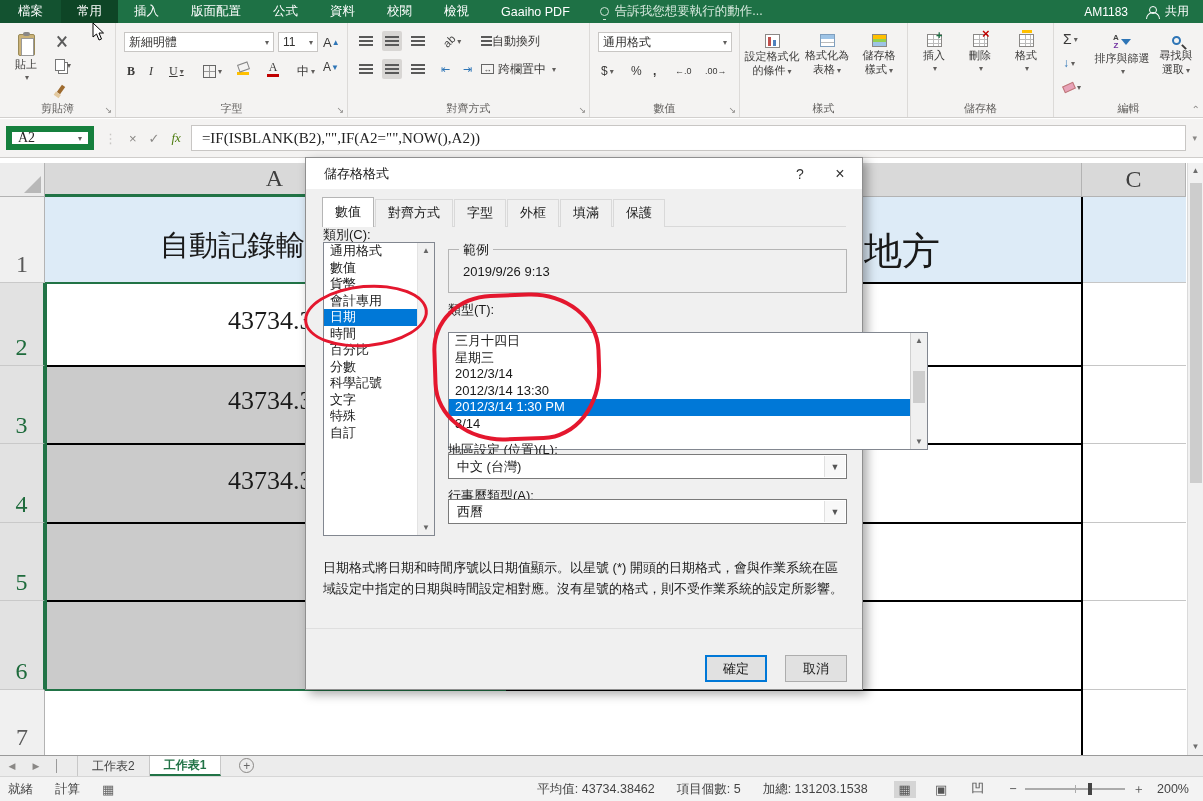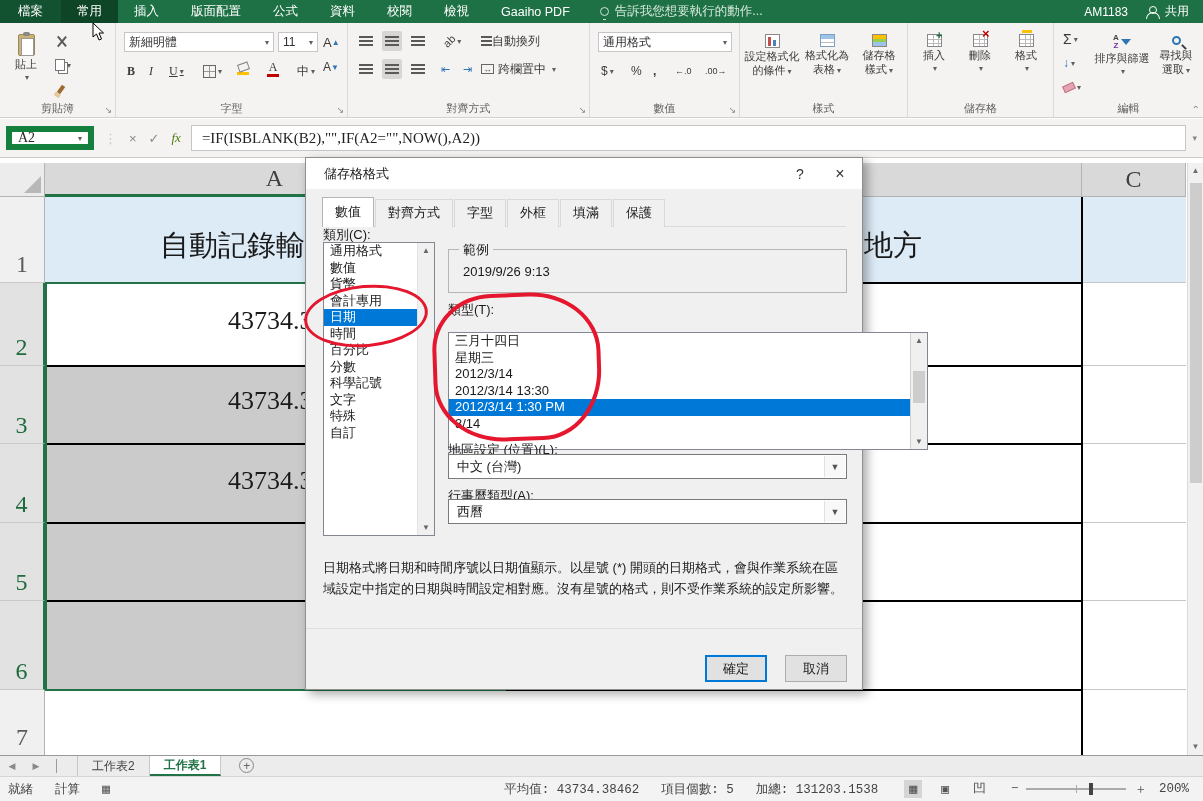--- a/index.html
+++ b/index.html
@@ -120,21 +120,21 @@
   #stabs { display:flex; margin-left:12px;}
   #stabs div { padding:0 14px; display:flex; align-items:center; border-right:1px solid #C8C8C8;}
   #stabs div:nth-child(1){ border-left:1px solid #C8C8C8;}
   #stabs div:nth-child(2){ background:#fff; color:#217346; font-weight:bold; border-bottom:2px solid #217346;}
   #addsheet { width:15px; height:15px; border:1px solid #8a8886; border-radius:50%; margin:2px 0 0 18px; display:flex; align-items:center; justify-content:center; color:#666; font-size:12px; line-height:1;}
   #hscroll { position:absolute; left:705px; top:757px; width:368px; height:17px; background:#F1F1F1; display:flex; align-items:center;}
   #hthumb { position:absolute; left:18px; top:2px; width:252px; height:13px; background:#fff; border:1px solid #B5B5B5;}
   .dots6 { position:absolute; left:692px; top:759px; color:#999; font-size:10px; letter-spacing:0;}
 
   
-  #statusbar { left:0; top:776px; width:1203px; height:25px; background:#F3F3F3; border-top:1px solid #D6D6D6; display:flex; align-items:center; color:#444; font-size:12.5px; z-index:20;font-family:Liberation Mono, monospace;}
+  #statusbar { left:0; top:776px; width:1203px; height:25px; background:#F3F3F3; border-top:1px solid #D6D6D6; display:flex; align-items:center; color:#444; font-size:12.5px; z-index:20;}
   #statusbar .sp { margin-left:22px;}
   .viewicons { display:flex; gap:14px; align-items:center; margin-left:26px; font-size:13px; color:#555;}
   .viewicons span { padding:1px 5px; }
   .viewicons span:nth-child(1){ background:#D5D5D5; }
   #zoomslider { display:flex; align-items:center; gap:8px; margin-left:20px; color:#555;}
   #zs-track { position:relative; width:100px; height:2px; background:#ABABAB;}
   #zs-tick { position:absolute; left:50px; top:-3px; width:1px; height:8px; background:#ABABAB;}
   #zs-thumb { position:absolute; left:63px; top:-5px; width:4px; height:12px; background:#444;}
 
   #cursor { left:92px; top:22px; z-index:80; }
@@ -422,21 +422,21 @@
     <div class="rowhead sel" style="top:443px; height:89px;">
         <span>6</span>
       </div>
     <div class="rowhead" style="top:532px; height:65px; border-bottom:none;">
         <span>7</span>
       </div>
 
     <div class="abs" style="left:45px; top:39px; width:1037px; height:86px; background:#DDEBF7;"></div>
     <div class="abs" style="left:1082px; top:39px; width:104px; height:86px; background:#DDEBF7;"></div>
     <div class="abs val" style="left:160px; top:68px; font-size:29px;">自動記錄輸</div>
-    <div class="abs val" style="left:864px; top:68px; font-size:29px;">地方</div>
+    <div class="abs val" style="left:864px; top:68px; font-size:38px;">地方</div>
 
     <div class="abs" style="left:45px; top:125px; width:460px; height:83px; background:#FFFFFF;"></div>
     <div class="abs" style="left:45px; top:208px; width:460px; height:78px; background:#CBCBCB;"></div>
     <div class="abs" style="left:45px; top:286px; width:460px; height:79px; background:#CBCBCB;"></div>
     <div class="abs" style="left:45px; top:365px; width:460px; height:78px; background:#CBCBCB;"></div>
     <div class="abs" style="left:45px; top:443px; width:460px; height:89px; background:#CBCBCB;"></div>
 
     <div class="abs val" style="left:228px; top:148px;">43734.3</div>
     <div class="abs val" style="left:228px; top:228px;">43734.3</div>
     <div class="abs val" style="left:228px; top:308px;">43734.3</div>

